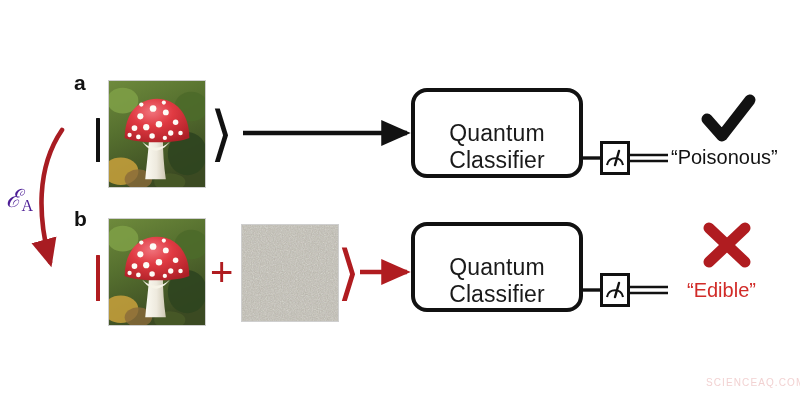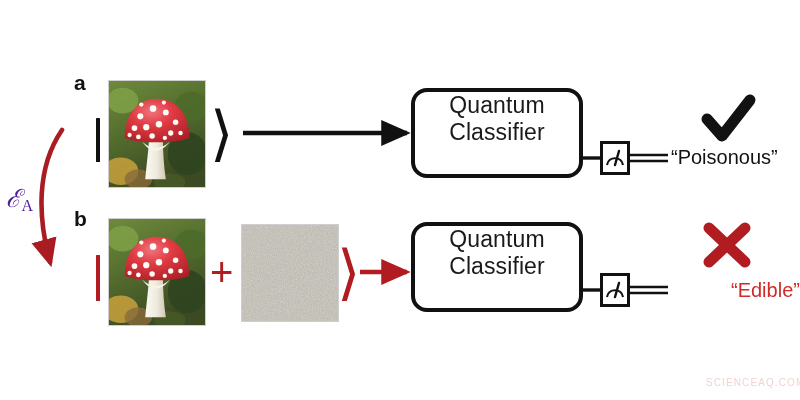--- a/index.html
+++ b/index.html
@@ -85,21 +85,21 @@
 
   
   .classifier-box {
     border: 4px solid #111111;
     border-radius: 16px;
     background: #ffffff;
     box-sizing: border-box;
     display: flex;
     flex-direction: column;
     align-items: center;
-    justify-content: flex-start;
+    justify-content: flex-end;
   }
   .classifier-line {
     font-family: "Liberation Sans", sans-serif;
     font-size: 23px;
     color: #1a1a1a;
     line-height: 1.18;
     letter-spacing: 0.1px;
     white-space: nowrap;
   }
 
@@ -357,17 +357,17 @@
     <div class="classifier-line">Classifier</div>
   </div>
 
   <div class="abs meter" style="left:600px; top:273px; width:30px; height:34px;">
     <svg viewBox="0 0 24 28" width="24" height="28" xmlns="http://www.w3.org/2000/svg">
       <path d="M4,21 C5.5,12 18.5,12 20,21" fill="none" stroke="#111111" stroke-width="2.1"></path>
       <line x1="12" y1="21" x2="16" y2="7" stroke="#111111" stroke-width="2.4" stroke-linecap="round"></line>
     </svg>
   </div>
 
-  <div class="abs outcome-text red" style="left:687px; top:280px;margin-left:44px;">“Edible”</div>
+  <div class="abs outcome-text red" style="left:687px; top:280px;">“Edible”</div>
 
   <div class="abs watermark" style="left:706px; top:377px;">SCIENCEAQ.COM</div>
 
 </div>
 
 </body></html>

